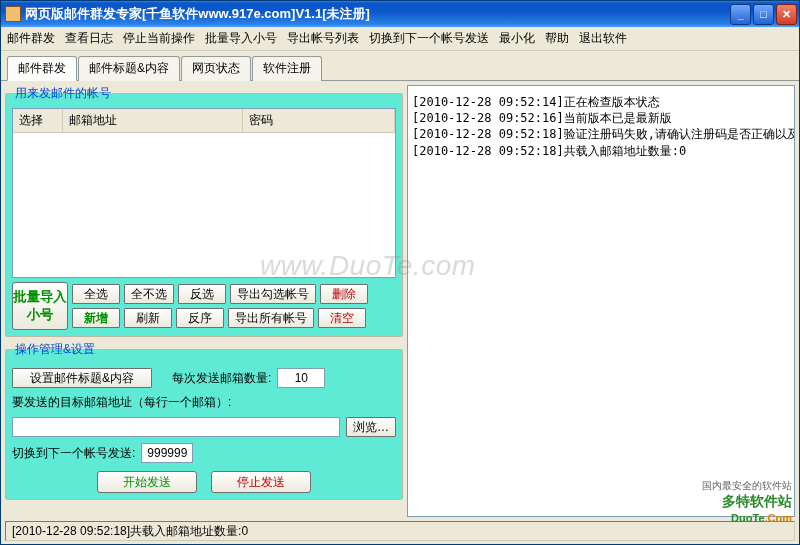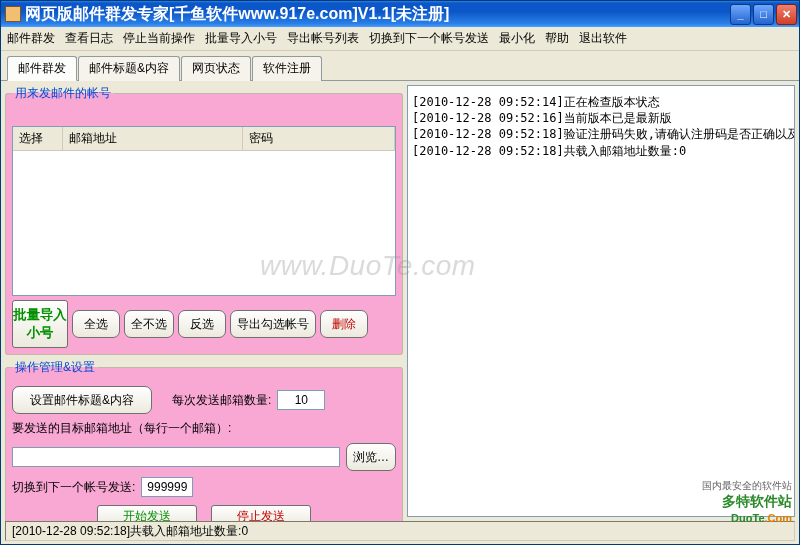--- a/index.html
+++ b/index.html
@@ -24,21 +24,21 @@
   height: 26px;
   display: flex;
   align-items: center;
   color: #fff;
   padding: 0 2px 0 4px;
 }
 .titlebar .icon {
   width: 16px; height: 16px; margin-right: 4px;
   background: #f0c070; border: 1px solid #805020;
 }
-.titlebar .title { flex: 1; font-weight: bold; font-size: 16px; }
+.titlebar .title { flex: 1; font-weight: bold; font-size: 13px; }
 .winbtns { display: flex; gap: 2px; }
 .winbtn {
   width: 21px; height: 21px;
   background: linear-gradient(to bottom, #6fa8ff, #2464d0);
   border: 1px solid #0a3a84; border-radius: 3px;
   color: #fff; display: flex; align-items: center; justify-content: center;
   font-weight: bold; font-size: 11px; cursor: pointer;
 }
 .winbtn.close { background: linear-gradient(to bottom, #f08070, #d04028); border-color: #802010; }
 .menubar {
@@ -83,39 +83,39 @@
   font-family: "SimSun", monospace;
   font-size: 12px;
   line-height: 1.35;
   overflow: hidden;
   white-space: nowrap;
 }
 fieldset {
   border: 1px solid #bfb8a5;
   border-radius: 3px;
   padding: 4px 6px 6px 6px;
-  background: #f9a8d4;
+  background: #5eead4;
 }
 legend { color: #0046d5; padding: 0 3px; font-size: 12px; }
 .table-wrap {
   background: #fff; border: 1px solid #7f9db9;
-  height: 170px; margin-top: 20px;
+  height: 170px; margin-top: 2px;
 }
 .thead {
   display: flex; background: #ece9d8; border-bottom: 1px solid #d0cbb8;
 }
 .thead div {
   padding: 3px 6px; border-right: 1px solid #d0cbb8; text-align: left;
 }
 .th1 { width: 50px; } .th2 { width: 180px; } .th3 { flex: 1; }
 .btn {
   display: inline-flex; align-items: center; justify-content: center;
-  height: 28px; min-width: 48px; padding: 0 6px;
+  height: 20px; min-width: 48px; padding: 0 6px;
   background: linear-gradient(to bottom, #fefefe, #eceade);
-  border: 1px solid #707070; border-radius: 7px;
+  border: 1px solid #707070; border-radius: 1px;
   cursor: pointer; font-size: 12px; font-family: inherit;
 }
 .red { color: #c00000; } .green { color: #009000; font-weight: bold; }
 .row { display: flex; gap: 4px; align-items: center; margin-top: 4px; }
 .big-import {
   width: 56px; height: 48px; text-align: center;
   display: inline-flex; align-items: center; justify-content: center;
   background: linear-gradient(to bottom, #fefefe, #eceade);
   border: 1px solid #707070; border-radius: 3px; cursor: pointer;
   flex-direction: column;
@@ -204,20 +204,27 @@
         <div class="row">
           <button class="big-import green">批量导入小号</button>
           <div style="display:flex;flex-direction:column;gap:4px;">
             <div style="display:flex;gap:4px;">
               <button class="btn">全选</button>
               <button class="btn">全不选</button>
               <button class="btn">反选</button>
               <button class="btn" style="min-width:86px">导出勾选帐号</button>
               <button class="btn red">删除</button>
             </div>
+            <div style="display:flex;gap:4px;">
+              <button class="btn green">新增</button>
+              <button class="btn">刷新</button>
+              <button class="btn">反序</button>
+              <button class="btn" style="min-width:86px">导出所有帐号</button>
+              <button class="btn red">清空</button>
+            </div>
           </div>
         </div>
       </fieldset>
 
       <fieldset>
         <legend>操作管理&amp;设置</legend>
         <div class="label-row">
           <button class="btn" style="min-width:140px">设置邮件标题&amp;内容</button>
           <span style="margin-left:14px">每次发送邮箱数量:</span>
           <input class="input small" value="10" style="">

